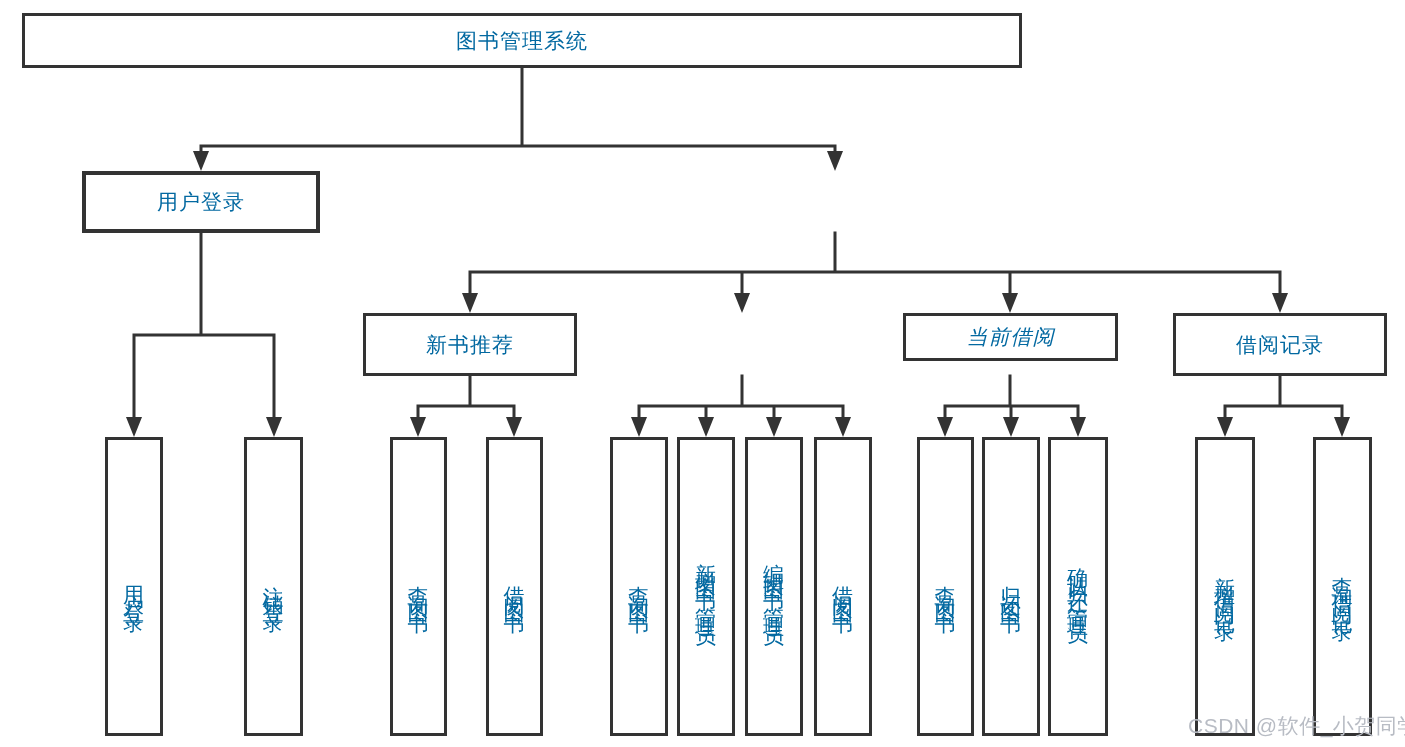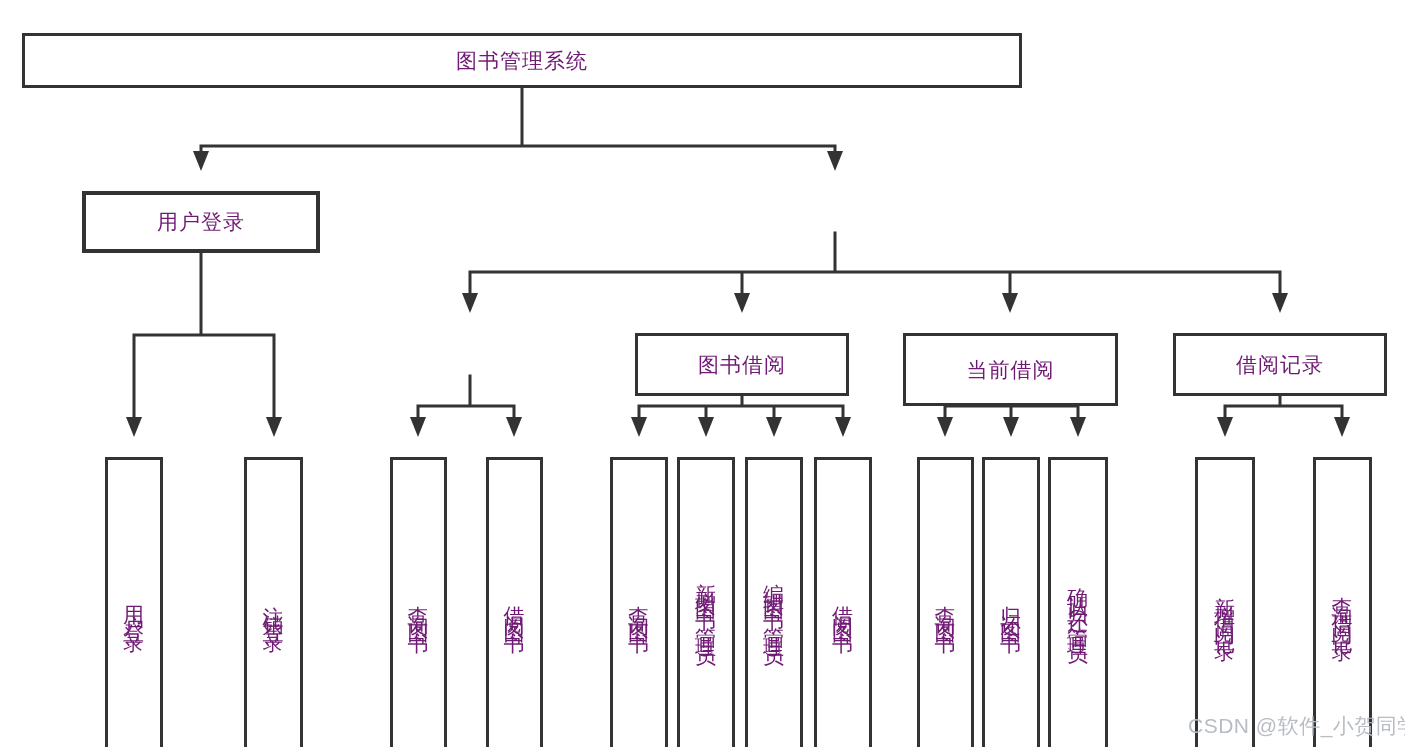--- a/index.html
+++ b/index.html
@@ -4,23 +4,23 @@
 <style>
   html,body{margin:0;padding:0;}
   body{
     width:1405px;height:747px;position:relative;background:#ffffff;
     font-family:"Liberation Sans","DejaVu Sans",sans-serif;overflow:hidden;
   }
   .canvas{position:absolute;inset:0;width:1405px;height:747px;}
   svg.wires{position:absolute;left:0;top:0;z-index:1;pointer-events:none;}
   .node{
     position:absolute;box-sizing:border-box;background:#ffffff;
-    border:3px solid #333333;color:#701a75;
+    border:3px solid #333333;color:#0369a1;
     display:flex;align-items:center;justify-content:center;
-    font-size:21px;letter-spacing:1px;z-index:2;white-space:nowrap;margin-top:20px;
+    font-size:21px;letter-spacing:1px;z-index:2;white-space:nowrap;
   }
   .node.lv2{border-width:4px;}
   .vnode{
     writing-mode:vertical-rl;text-orientation:mixed;
     letter-spacing:9px;line-height:1;letter-spacing:9px;
   }
   .watermark{
     position:absolute;left:1188px;top:712px;z-index:5;
     color:#b8bcc4;font-size:21px;letter-spacing:0.5px;white-space:nowrap;
   }
@@ -77,22 +77,22 @@
       <path fill="none" d="M1280 376 V406 M1225 406 H1342 M1225 406 V419 M1342 406 V419"></path>
       <polygon stroke="none" points="1217,417 1233,417 1225,437"></polygon>
       <polygon stroke="none" points="1334,417 1350,417 1342,437"></polygon>
     </g>
   </svg>
 
   <div class="node" style="left:22px;top:13px;width:1000px;height:55px;">图书管理系统</div>
 
   <div class="node lv2" style="left:82px;top:171px;width:238px;height:62px;">用户登录</div>
 
-  <div class="node" style="left:635px;top:313px;width:214px;height:63px;">图书借阅</div>
-  <div class="node" style="left:903px;top:313px;width:215px;height:73px;">当前借阅</div>
+  <div class="node" style="left:363px;top:313px;width:214px;height:63px;">新书推荐</div>
+  <div class="node" style="left:903px;top:313px;width:215px;height:48px;font-style:italic;">当前借阅</div>
   <div class="node" style="left:1173px;top:313px;width:214px;height:63px;">借阅记录</div>
 
   <div class="node vnode" style="left:105px;top:437px;width:58px;height:299px;">用户登录</div>
   <div class="node vnode" style="left:244px;top:437px;width:59px;height:299px;">注销登录</div>
 
   <div class="node vnode" style="left:390px;top:437px;width:57px;height:299px;">查询图书</div>
   <div class="node vnode" style="left:486px;top:437px;width:57px;height:299px;">借阅图书</div>
 
   <div class="node vnode" style="left:610px;top:437px;width:58px;height:299px;">查询图书</div>
   <div class="node vnode" style="left:677px;top:437px;width:58px;height:299px;">新增图书（管理员）</div>

